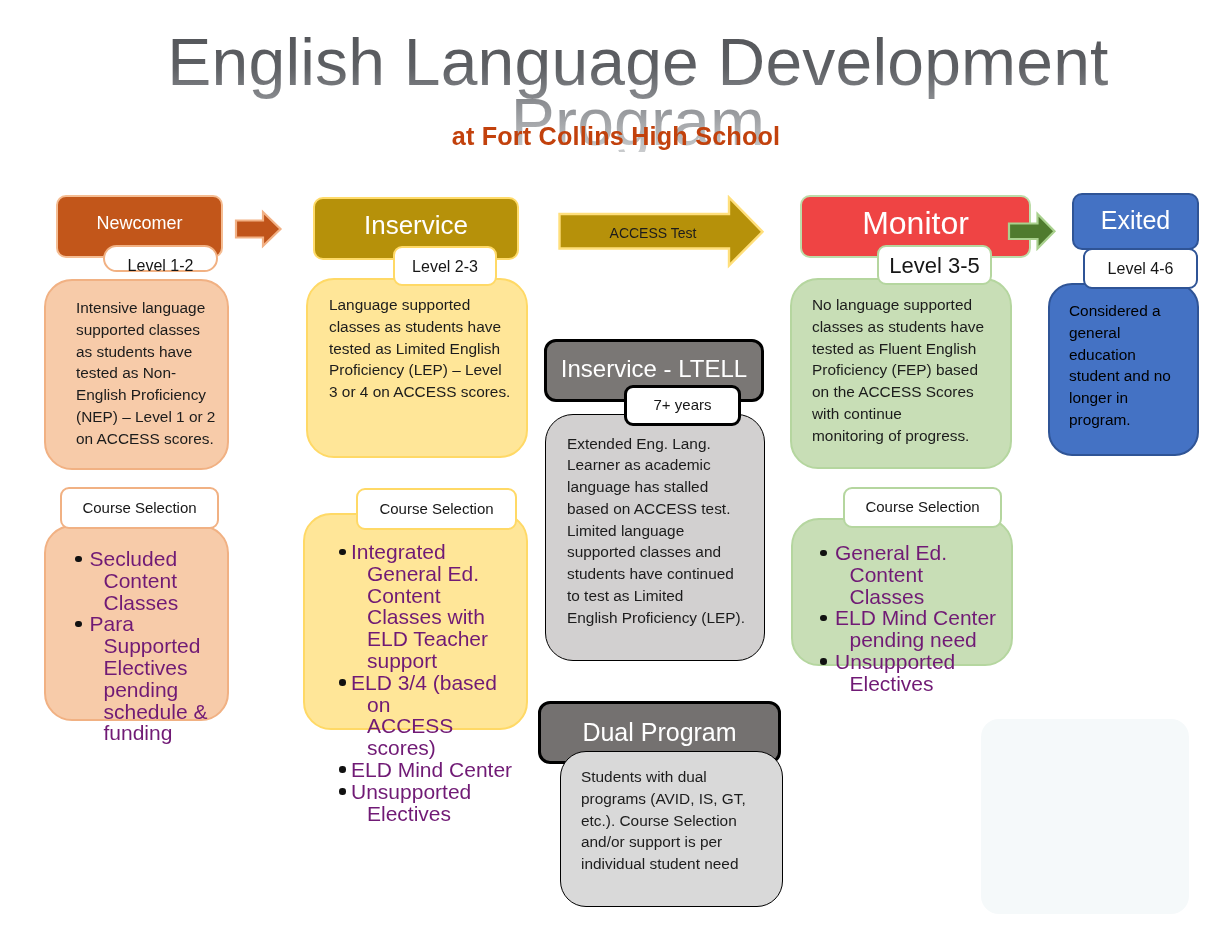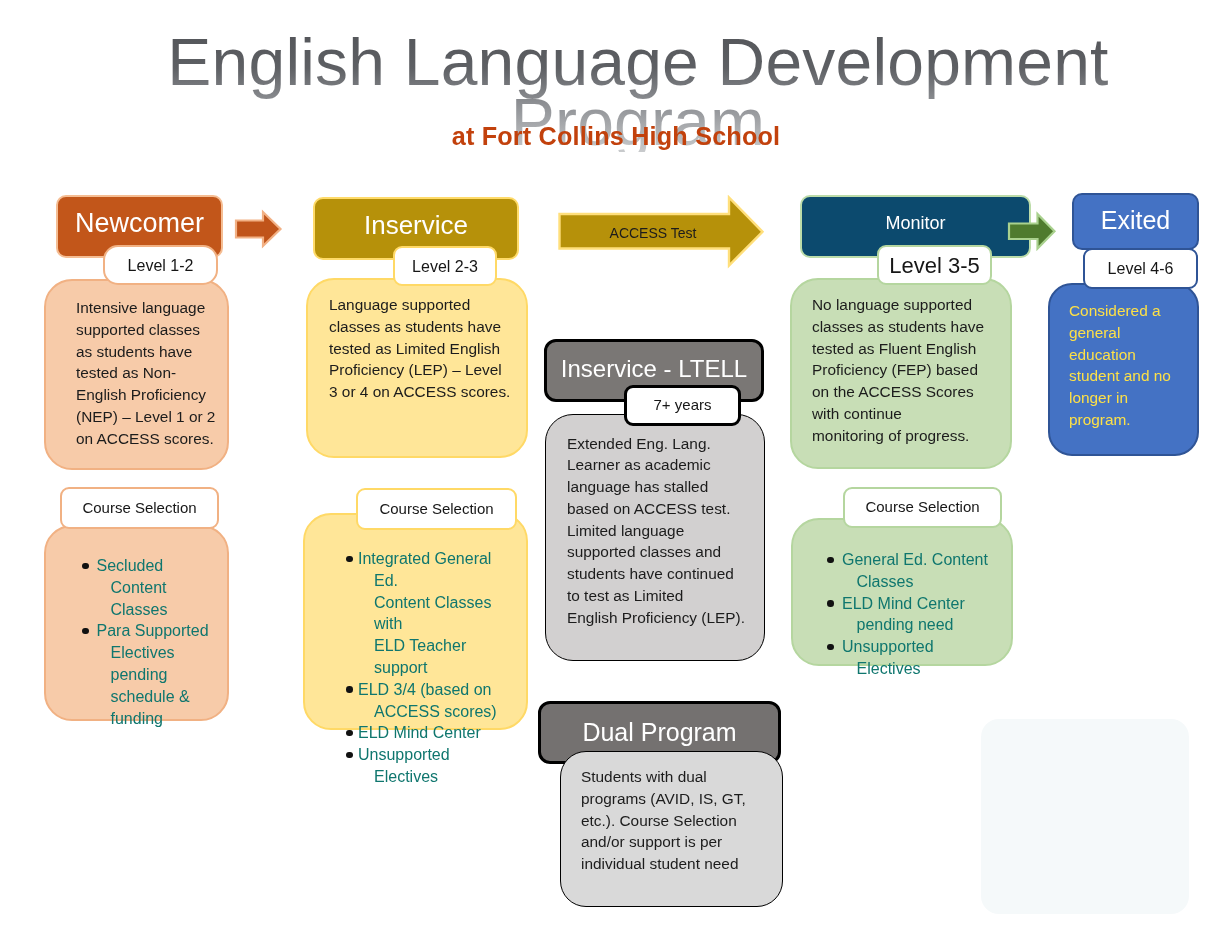--- a/index.html
+++ b/index.html
@@ -2,36 +2,36 @@
 <html><head>
 <meta charset="utf-8">
 <style>
   html,body{margin:0;padding:0;background:#ffffff;}
   #page{position:relative;width:1232px;height:952px;overflow:hidden;background:#ffffff;
         font-family:"Liberation Sans",sans-serif;}
   .abs{position:absolute;box-sizing:border-box;}
   .hdr{color:#ffffff;text-align:center;}
   .lbl{background:#ffffff;text-align:center;color:#161616;}
   .body-txt{color:#1c1c1c;font-size:15.4px;line-height:21.8px;}
-  ul.cs{margin:16px;padding:0;list-style:none;color:#0f766e;font-size:16px;line-height:21.8px;}
+  ul.cs{margin:9px;padding:0;list-style:none;color:#701a75;font-size:21px;line-height:21.8px;}
   ul.cs li{position:relative;}
   ul.cs li:before{content:"";position:absolute;width:6.5px;height:6.5px;border-radius:50%;background:#111;top:7.5px;left:var(--dot,20px);}
 </style>
 </head>
 <body>
 <div id="page">
 
   <div class="abs" style="left:0;top:32px;width:1232px;text-align:center;font-size:66px;letter-spacing:0.2px;
        background:linear-gradient(180deg,#54565a 0%,#5e6064 30%,#87898d 55%,#a8aaad 78%,#c9cbcd 100%);
        -webkit-background-clip:text;background-clip:text;color:transparent;line-height:60px;padding-left:44px;">English Language Development Program</div>
   <div class="abs" style="left:0;top:122px;width:1232px;text-align:center;font-size:25.2px;font-weight:bold;letter-spacing:0.2px;color:#c2410c;">at Fort Collins High School</div>
 
-  <div class="abs hdr" style="left:56px;top:195px;width:167px;height:63px;background:#c2561a;border:2px solid #f5bd93;border-radius:10px;font-size:27px;line-height:53px;">Newcomer</div>
+  <div class="abs hdr" style="left:56px;top:195px;width:167px;height:63px;background:#c2561a;border:2px solid #f5bd93;border-radius:10px;font-size:18px;line-height:53px;">Newcomer</div>
   <div class="abs body-txt" style="left:44px;top:279px;width:185px;height:191px;background:#f7cba9;border:2px solid #f1b183;border-radius:28px;padding:16px 10px 8px 30px;">Intensive language<br>supported classes<br>as students have<br>tested as Non-<br>English Proficiency<br>(NEP) – Level 1 or 2<br>on ACCESS scores.</div>
-  <div class="abs lbl" style="left:103px;top:245px;width:115px;height:40px;border:2px solid #f1b183;border-radius:15px;font-size:16px;line-height:37px;">Level 1-2</div>
+  <div class="abs lbl" style="left:103px;top:245px;width:115px;height:27px;border:2px solid #f1b183;border-radius:15px;font-size:16px;line-height:37px;">Level 1-2</div>
   <div class="abs lbl" style="left:60px;top:487px;width:159px;height:42px;border:2px solid #f1b183;border-radius:9px;font-size:15px;line-height:37px;z-index:3;">Course Selection</div>
   <div class="abs" style="left:44px;top:525px;width:185px;height:196px;background:#f7cba9;border:2px solid #f1b183;border-radius:28px;padding:12px 0 0 0;">
     <ul class="cs" style="--dot:20px;">
       <li style="padding-left:48.5px;text-indent:-14px;">Secluded Content<br>Classes</li>
       <li style="padding-left:48.5px;text-indent:-14px;">Para Supported<br>Electives<br>pending<br>schedule &amp;<br>funding</li>
     </ul>
   </div>
 
   <svg class="abs" style="left:233px;top:209px;" width="51" height="41" viewBox="0 0 51 41">
     <polygon points="3,11.5 30,11.5 30,3 47.5,20 30,37 30,28.5 3,28.5" fill="#c0541a" stroke="#f2b185" stroke-width="2.2" stroke-linejoin="miter"></polygon>
@@ -55,36 +55,36 @@
     <text x="96" y="43" text-anchor="middle" font-size="14" fill="#1c1c1c">ACCESS Test</text>
   </svg>
 
   <div class="abs hdr" style="left:544px;top:339px;width:220px;height:63px;background:#7a7775;border:3px solid #000;border-radius:12px;font-size:24px;line-height:53px;z-index:2;">Inservice - LTELL</div>
   <div class="abs body-txt" style="left:545px;top:414px;width:220px;height:247px;background:#d2d0d0;border:1.4px solid #000;border-radius:28px;padding:17.5px 8px 0 21px;">Extended Eng. Lang.<br>Learner as academic<br>language has stalled<br>based on ACCESS test.<br>Limited language<br>supported classes and<br>students have continued<br>to test as Limited<br>English Proficiency (LEP).</div>
   <div class="abs lbl" style="left:624px;top:385px;width:117px;height:41px;border:3px solid #000;border-radius:9px;font-size:15px;line-height:33px;z-index:3;">7+ years</div>
 
   <div class="abs hdr" style="left:538px;top:701px;width:243px;height:63px;background:#747170;border:3px solid #000;border-radius:12px;font-size:25px;line-height:56px;">Dual Program</div>
   <div class="abs body-txt" style="left:560px;top:751px;width:223px;height:156px;background:#d9d9d9;border:1.5px solid #000;border-radius:26px;padding:14px 12px 0 20px;z-index:2;">Students with dual<br>programs (AVID, IS, GT,<br>etc.). Course Selection<br>and/or support is per<br>individual student need</div>
 
-  <div class="abs hdr" style="left:800px;top:195px;width:231px;height:63px;background:#0c4a6e;border:2px solid #bcdca9;border-radius:10px;font-size:18px;line-height:53px;">Monitor</div>
+  <div class="abs hdr" style="left:800px;top:195px;width:231px;height:63px;background:#ef4444;border:2px solid #bcdca9;border-radius:10px;font-size:32px;line-height:53px;">Monitor</div>
   <div class="abs body-txt" style="left:790px;top:278px;width:222px;height:191px;background:#c8deb6;border:2px solid #b5d69f;border-radius:28px;padding:14px 8px 0 20px;">No language supported<br>classes as students have<br>tested as Fluent English<br>Proficiency (FEP) based<br>on the ACCESS Scores<br>with continue<br>monitoring of progress.</div>
   <div class="abs lbl" style="left:877px;top:245px;width:115px;height:40px;border:2px solid #b5d69f;border-radius:9px;font-size:22px;line-height:37px;">Level 3-5</div>
   <div class="abs lbl" style="left:843px;top:487px;width:159px;height:41px;border:2px solid #b5d69f;border-radius:9px;font-size:15px;line-height:36px;z-index:3;">Course Selection</div>
   <div class="abs" style="left:791px;top:518px;width:222px;height:148px;background:#c8deb6;border:2px solid #b5d69f;border-radius:28px;padding:13px 0 12px 0;">
     <ul class="cs" style="--dot:18px;">
       <li style="padding-left:47.5px;text-indent:-14.5px;">General Ed. Content<br>Classes</li>
       <li style="padding-left:47.5px;text-indent:-14.5px;">ELD Mind Center<br>pending need</li>
       <li style="padding-left:47.5px;text-indent:-14.5px;">Unsupported Electives</li>
     </ul>
   </div>
 
   <svg class="abs" style="left:1006px;top:211px;" width="52" height="41" viewBox="0 0 52 41">
     <polygon points="3,12.5 31.5,12.5 31.5,3 48.5,20.3 31.5,37.5 31.5,28 3,28" fill="#4f7b2e" stroke="#a9d18e" stroke-width="2.2" stroke-linejoin="miter"></polygon>
   </svg>
 
   <div class="abs hdr" style="left:1072px;top:193px;width:127px;height:57px;background:#4472c4;border:2px solid #2f5496;border-radius:10px;font-size:25px;line-height:50px;">Exited</div>
-  <div class="abs body-txt" style="left:1048px;top:283px;width:151px;height:173px;background:#4472c4;border:2px solid #2f5496;border-radius:24px;padding:15px 4px 0 19px;color:#fde047;">Considered a<br>general<br>education<br>student and no<br>longer in<br>program.</div>
+  <div class="abs body-txt" style="left:1048px;top:283px;width:151px;height:173px;background:#4472c4;border:2px solid #2f5496;border-radius:24px;padding:15px 4px 0 19px;color:#000000;">Considered a<br>general<br>education<br>student and no<br>longer in<br>program.</div>
   <div class="abs lbl" style="left:1083px;top:248px;width:115px;height:41px;border:2px solid #2f5496;border-radius:9px;font-size:16px;line-height:38px;">Level 4-6</div>
 
 
   <div class="abs" style="left:981px;top:719px;width:208px;height:195px;background:#f5f9fa;border-radius:18px;"></div>
 
 </div>
 
 </body></html>

